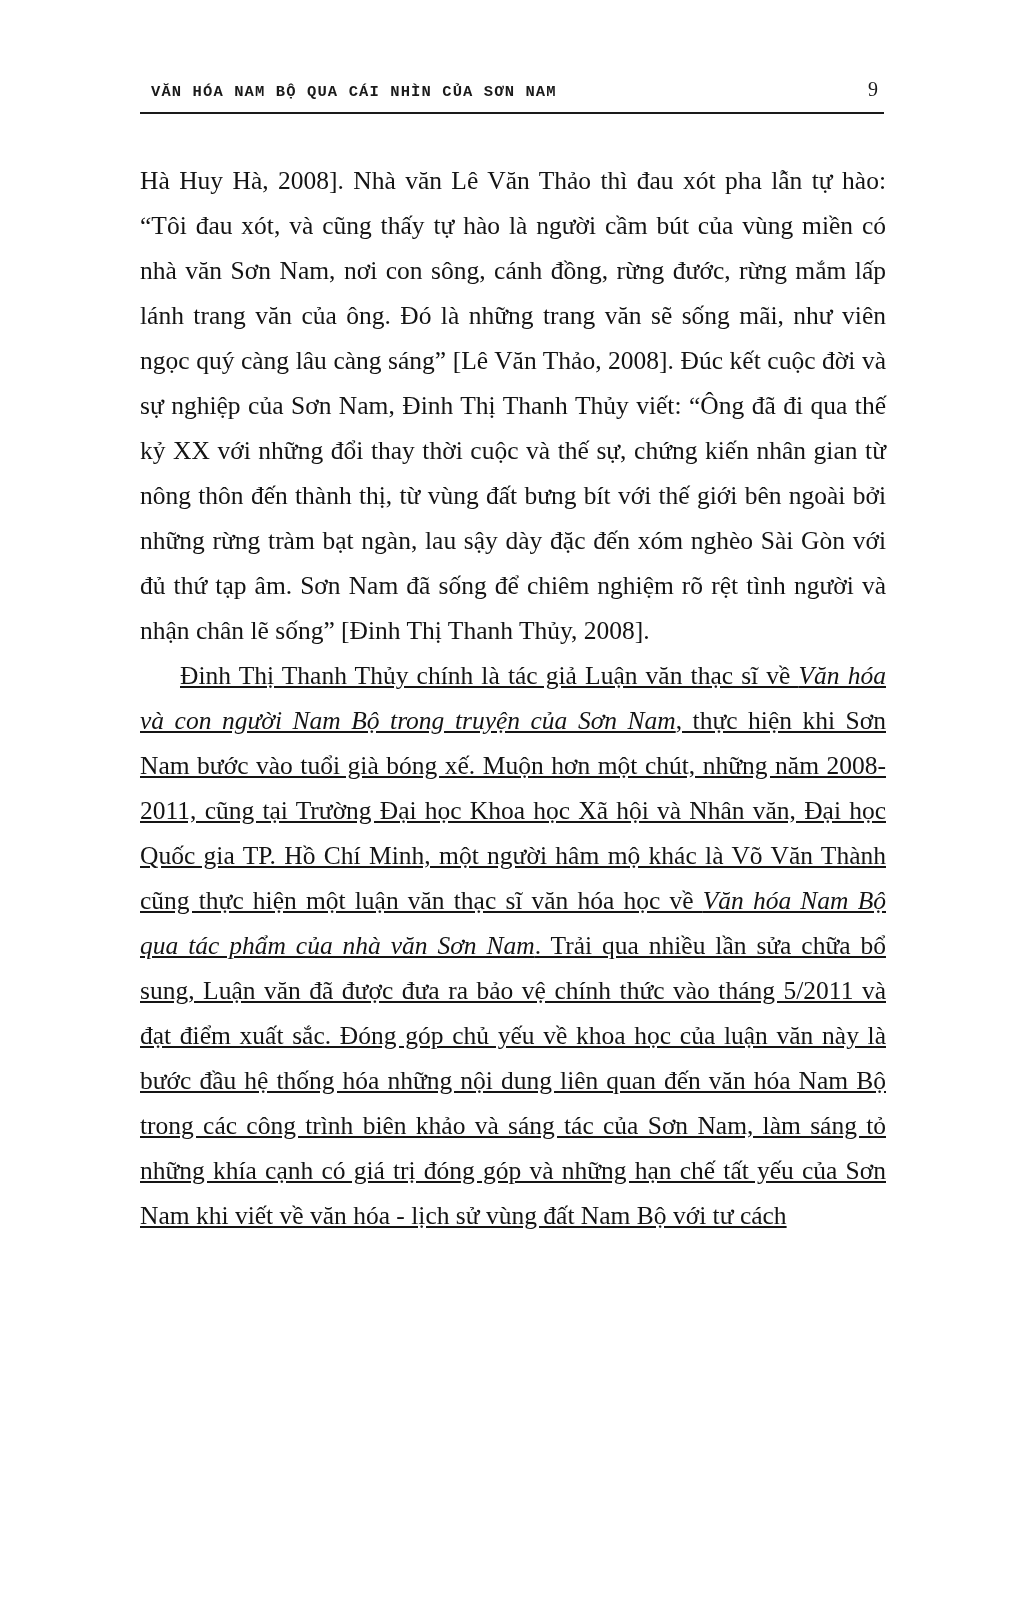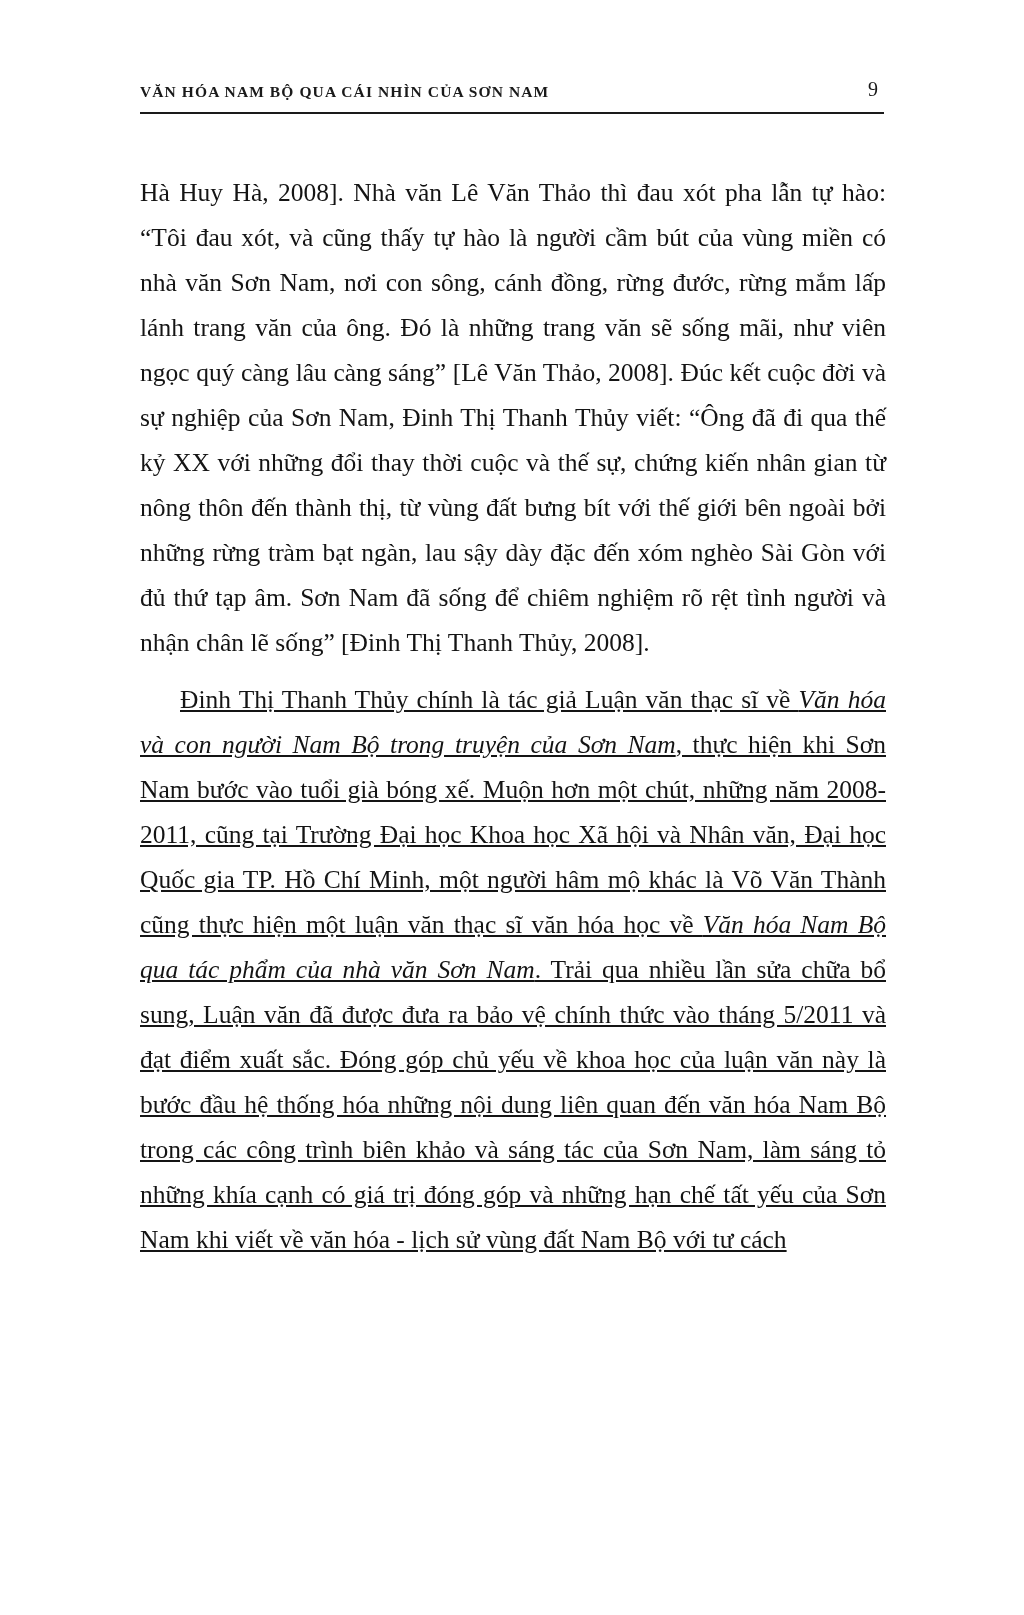--- a/index.html
+++ b/index.html
@@ -25,27 +25,28 @@
   .header {
     position: absolute;
     top: 78px;
     left: 140px;
     width: 744px;
     display: flex;
     align-items: flex-end;
     justify-content: space-between;
   }
   .running-title {
-    font-family: Liberation Serif, serif;
+    font-family: Liberation Mono, monospace;
     font-size: 15.5px;
     letter-spacing: 1.1px;
     font-weight: 600;
     color: #1a1a1a;
     text-transform: uppercase;
     white-space: nowrap;
+    margin-left: 11px;
   }
   .page-number {
     font-family: "Liberation Serif", serif;
     font-size: 20px;
     color: #1a1a1a;
     padding-right: 6px;
   }
   .header-rule {
     position: absolute;
     top: 112px;
@@ -58,21 +59,21 @@
     position: absolute;
     top: 158px;
     left: 140px;
     width: 746px;
     font-size: 25.5px;
     line-height: 45px;
     text-align: justify;
     color: #141414;
   }
   .body-text p {
-    margin: 12px 0 0 0;
+    margin: 0 0 0 0;
   }
   .body-text p.indent {
     text-indent: 40px;
     text-decoration: underline;
   }
   .body-text em {
     font-style: italic;
   }
 </style>
 </head>

